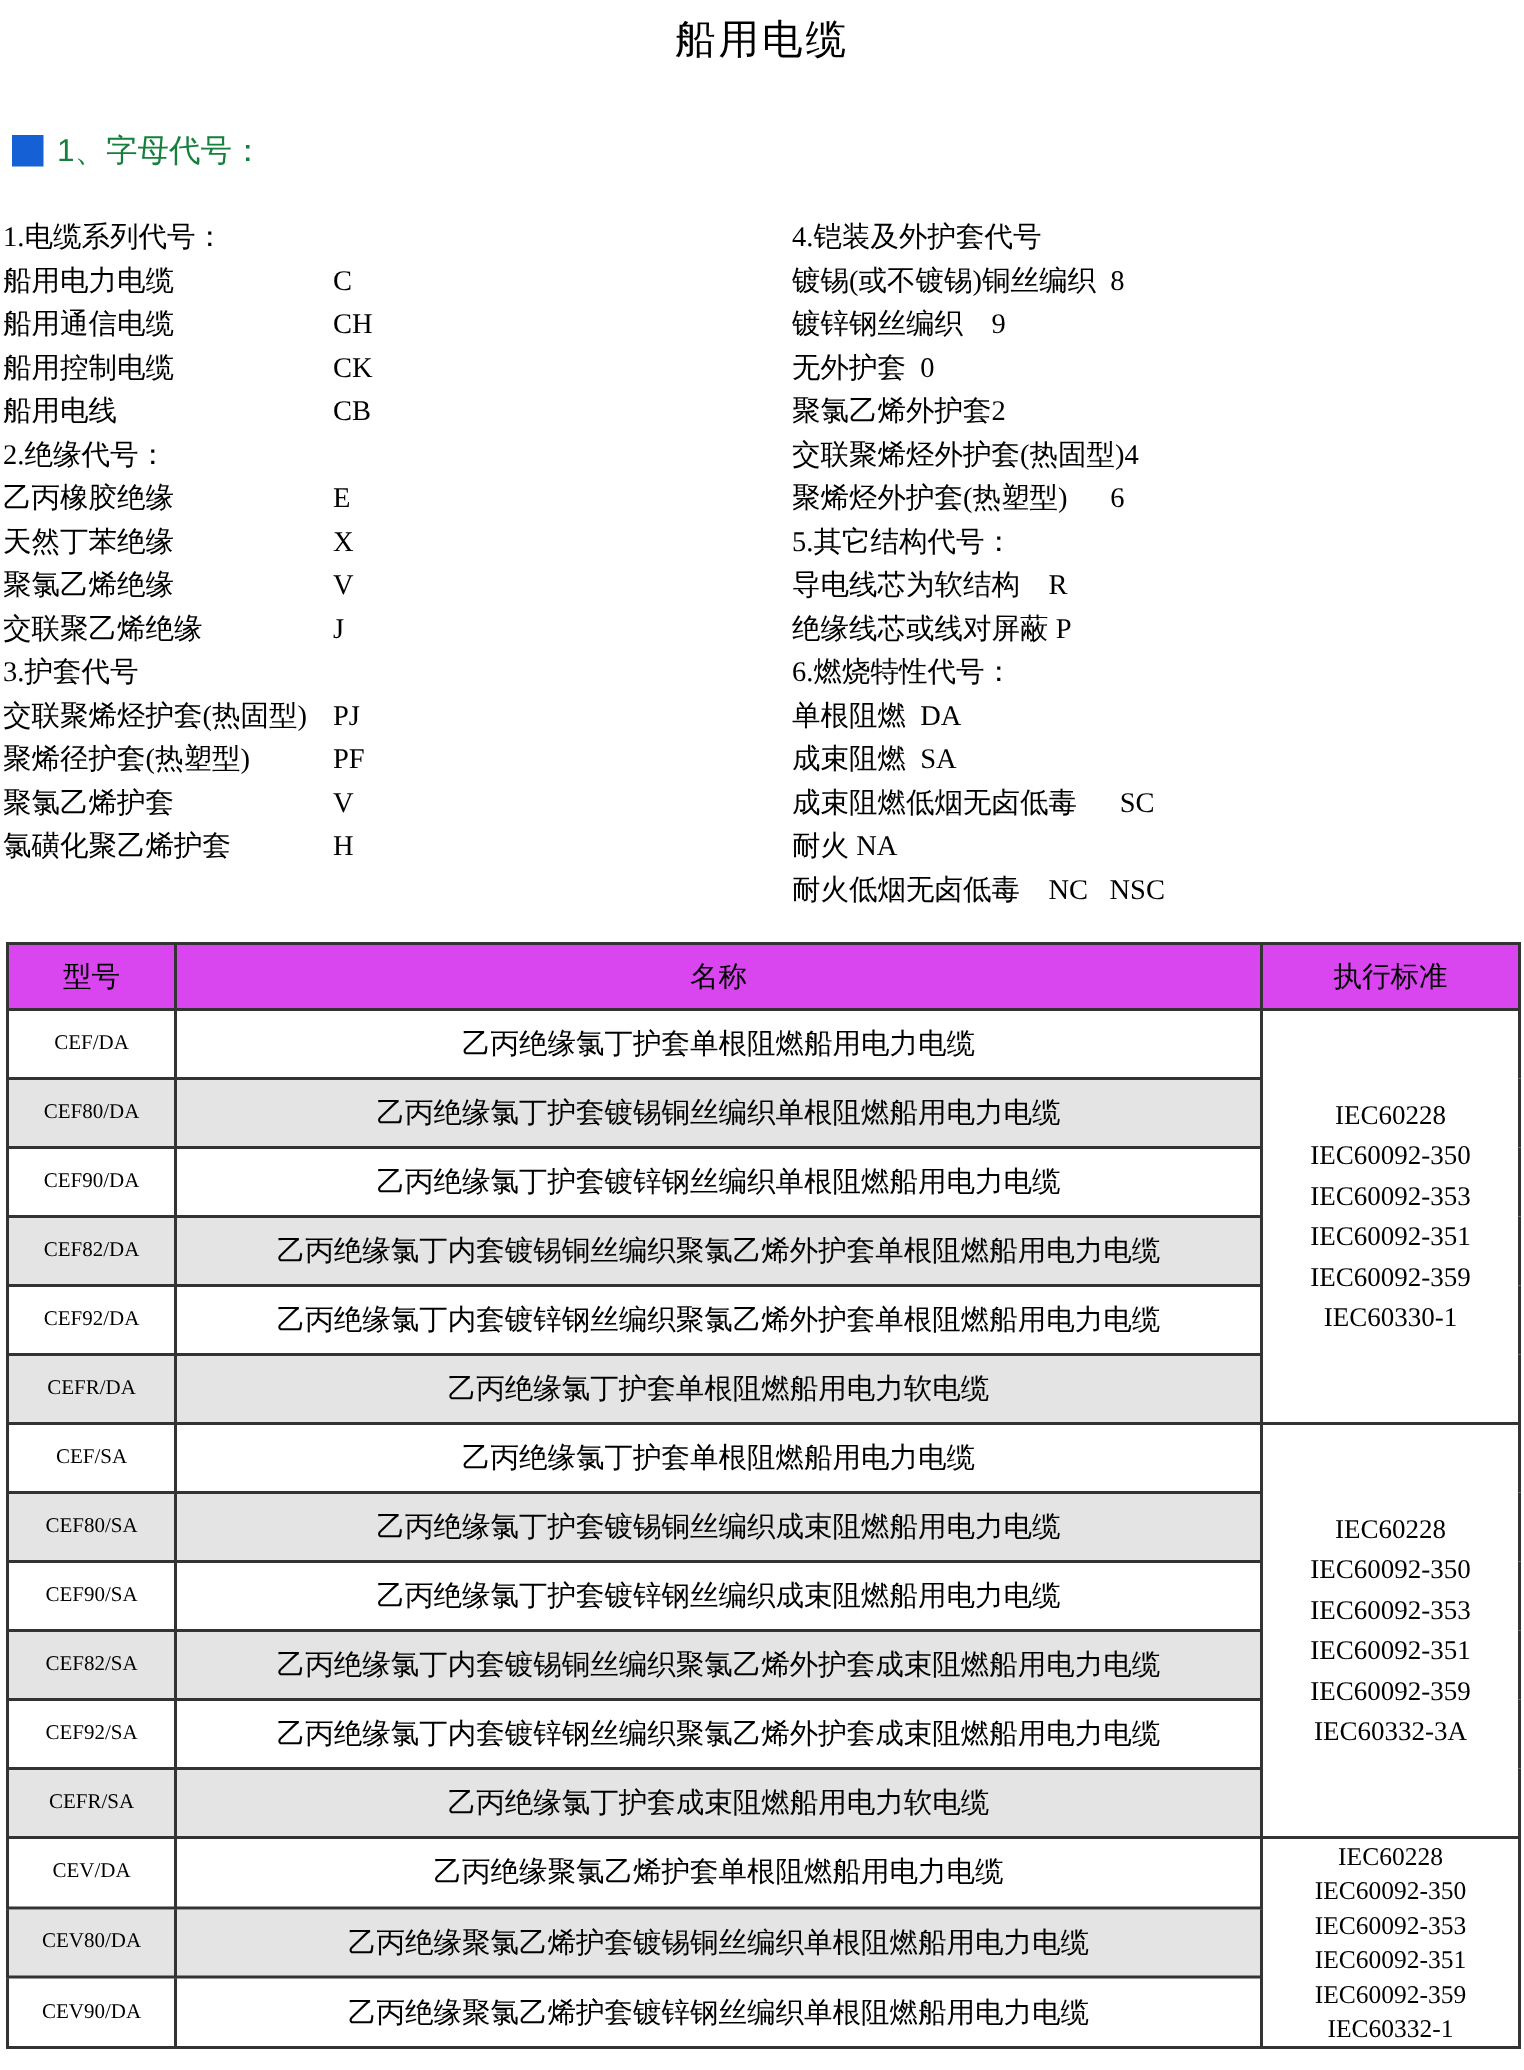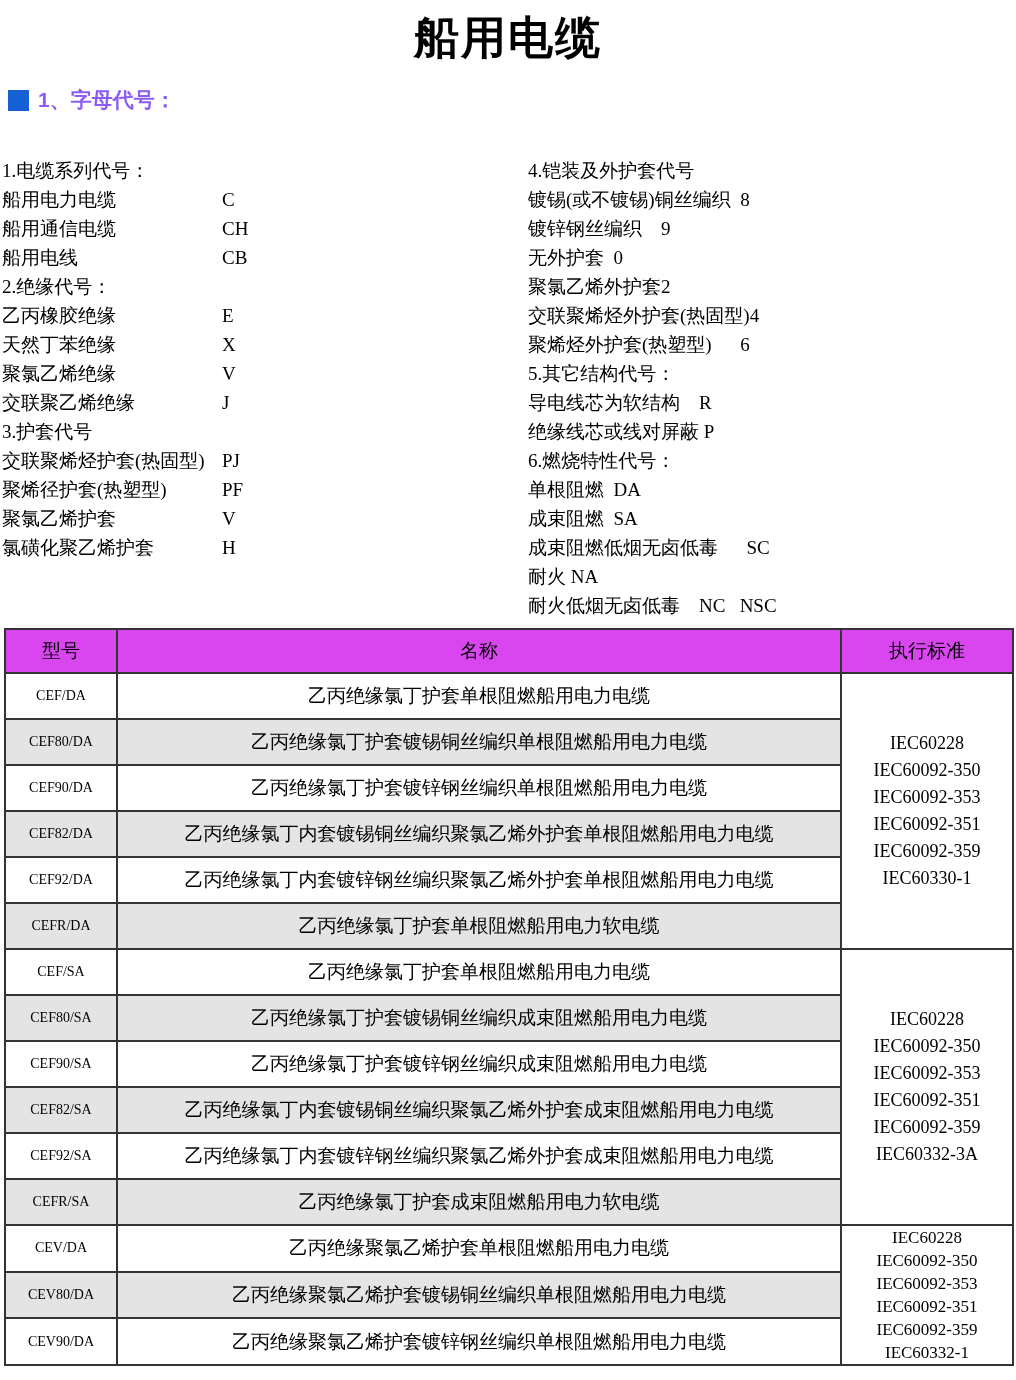--- a/index.html
+++ b/index.html
@@ -4,33 +4,33 @@
 <style>
   html,body { margin:0; padding:0; background:#ffffff; }
   .page {
     position:relative; width:1016px; height:1380px; overflow:hidden;
     background:#ffffff; color:#000;
     font-family:"Liberation Serif", serif;
   }
   .doc-title {
     position:absolute; top:8px; left:0; width:100%;
     text-align:center; font-family:"Liberation Sans", sans-serif;
-    font-weight:bold; font-size:45px; letter-spacing:2px;
+    font-weight:normal; font-size:27px; letter-spacing:2px;
   }
   .section-heading {
     position:absolute; top:86px; left:8px;
     display:flex; align-items:center;
     font-family:"Liberation Sans", sans-serif;
-    font-weight:bold; font-size:21px; color:#8b5cf6;
+    font-weight:normal; font-size:21px; color:#15803d;
   }
   .bullet {
     display:inline-block; width:21px; height:21px;
     background:#1560d4; margin-right:9px;
   }
-  .codes-col { position:absolute; top:156px; }
+  .codes-col { position:absolute; top:144px; }
   .codes-left  { left:2px;  width:505px; }
   .codes-right { left:528px; width:486px; }
   .code-line {
     height:29px; line-height:29px; font-size:19px; white-space:pre;
   }
   .code-line .lbl { display:inline-block; min-width:220px; }
   .code-line .code { display:inline-block; }
 
   table.cable-table {
     position:absolute; top:628px; left:4px; width:1008px;
@@ -66,20 +66,21 @@
 
   <div class="section-heading">
     <span class="bullet"></span>
     <span>1、字母代号：</span>
   </div>
 
   <div class="codes-col codes-left">
     <div class="code-line"><span class="lbl">1.电缆系列代号：</span><span class="code"></span></div>
     <div class="code-line"><span class="lbl">船用电力电缆</span><span class="code">C</span></div>
     <div class="code-line"><span class="lbl">船用通信电缆</span><span class="code">CH</span></div>
+    <div class="code-line"><span class="lbl">船用控制电缆</span><span class="code">CK</span></div>
     <div class="code-line"><span class="lbl">船用电线</span><span class="code">CB</span></div>
     <div class="code-line"><span class="lbl">2.绝缘代号：</span><span class="code"></span></div>
     <div class="code-line"><span class="lbl">乙丙橡胶绝缘</span><span class="code">E</span></div>
     <div class="code-line"><span class="lbl">天然丁苯绝缘</span><span class="code">X</span></div>
     <div class="code-line"><span class="lbl">聚氯乙烯绝缘</span><span class="code">V</span></div>
     <div class="code-line"><span class="lbl">交联聚乙烯绝缘</span><span class="code">J</span></div>
     <div class="code-line"><span class="lbl">3.护套代号</span><span class="code"></span></div>
     <div class="code-line"><span class="lbl">交联聚烯烃护套(热固型)</span><span class="code">PJ</span></div>
     <div class="code-line"><span class="lbl">聚烯径护套(热塑型)</span><span class="code">PF</span></div>
     <div class="code-line"><span class="lbl">聚氯乙烯护套</span><span class="code">V</span></div>

